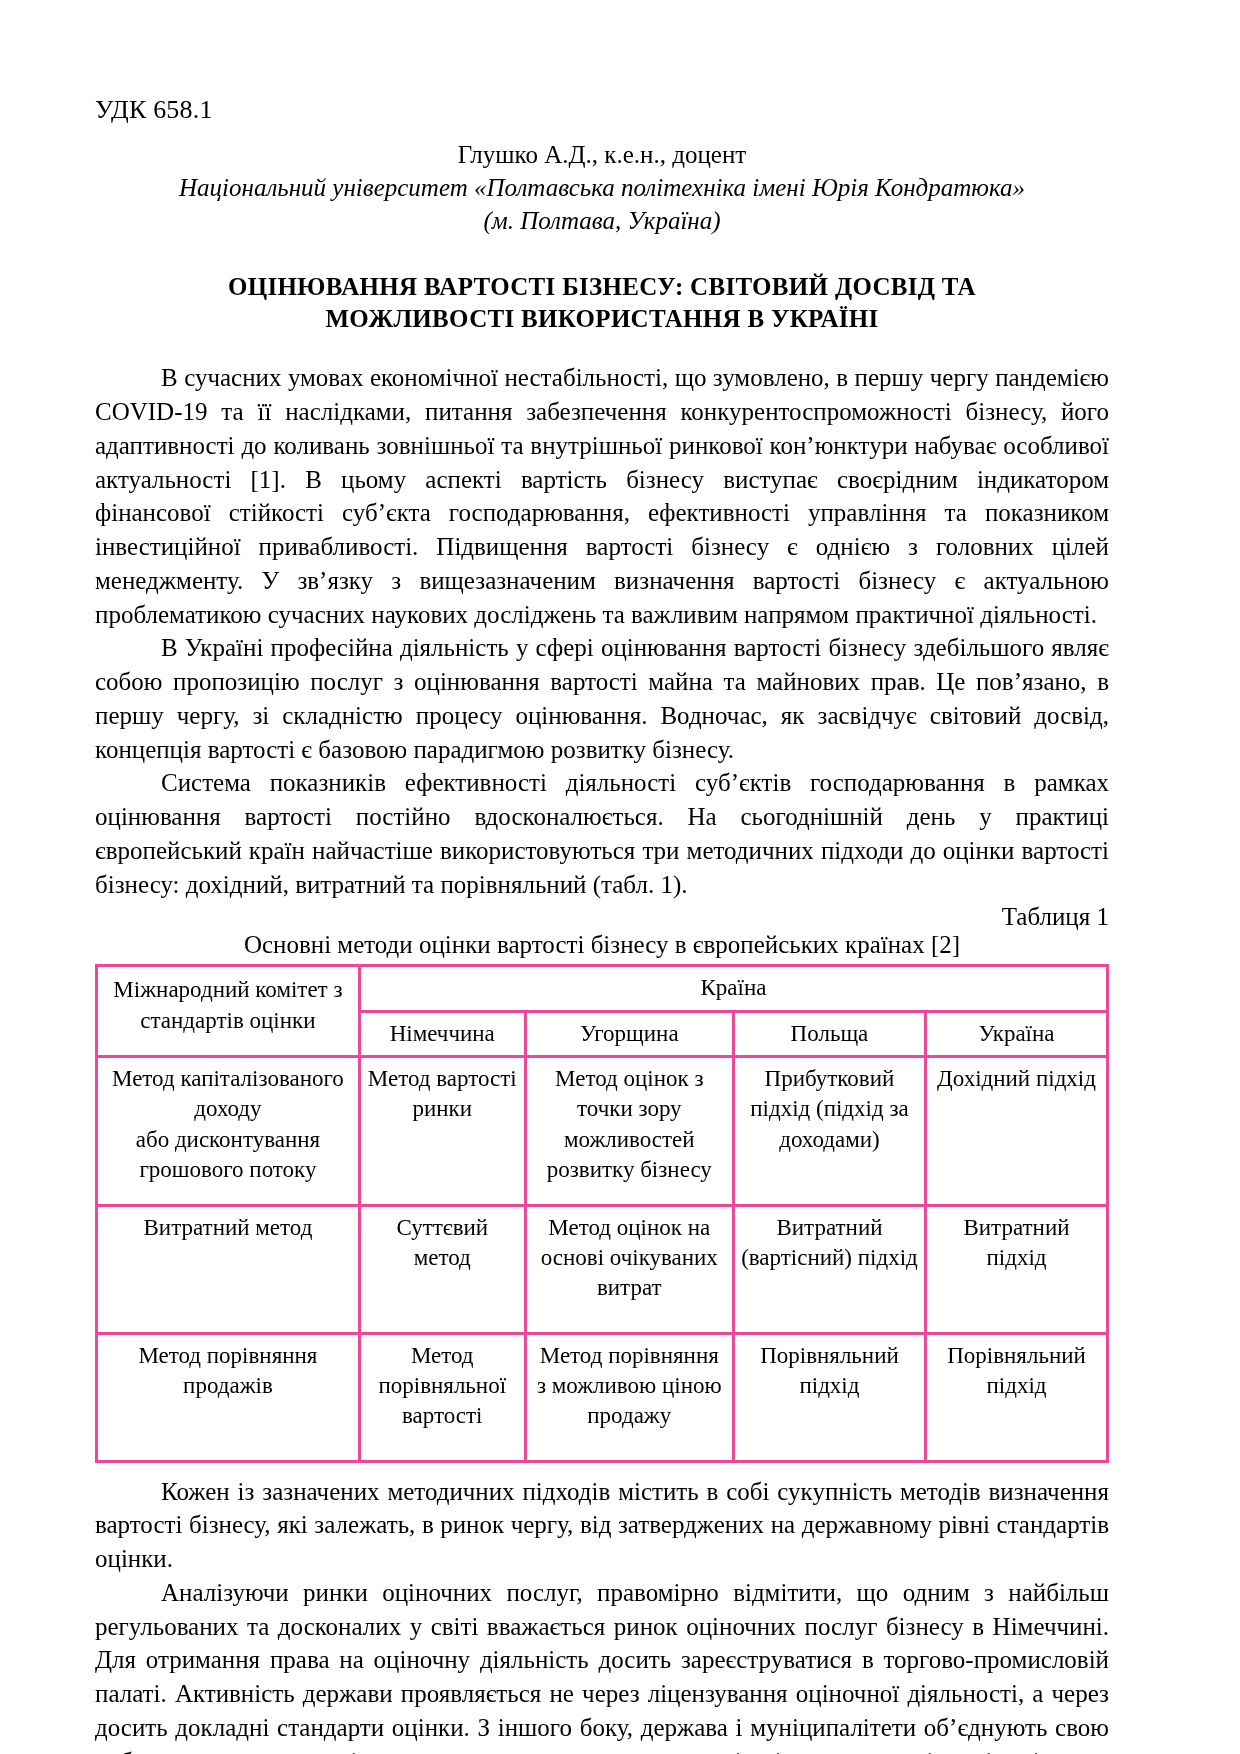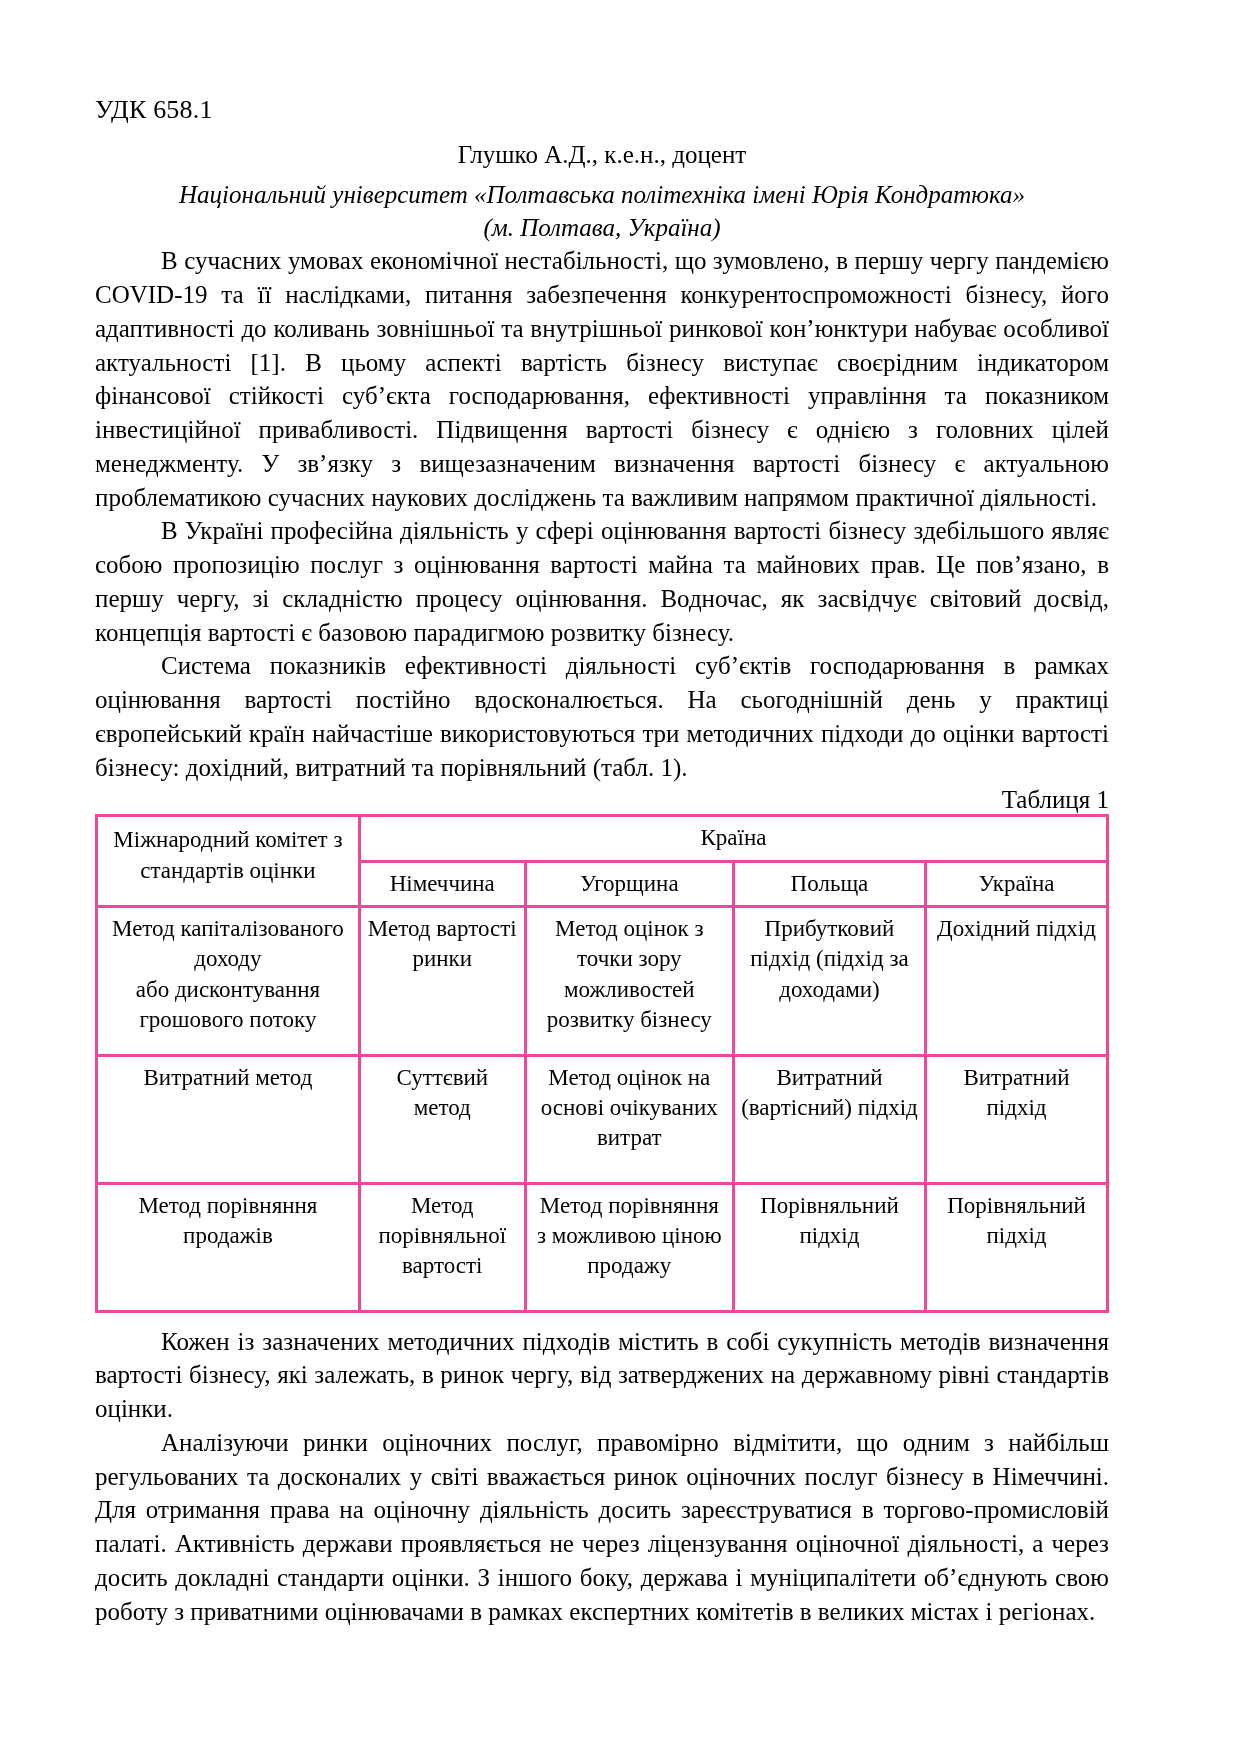--- a/index.html
+++ b/index.html
@@ -26,21 +26,21 @@
   .udk {
     font-size: 26px;
     line-height: 1.15;
     margin: 0 0 14px 0;
     letter-spacing: 0.2px;
   }
   .authors {
     text-align: center;
     font-size: 25px;
     line-height: 1.30;
-    margin: 8px;
+    margin: 1px;
   }
   .affil {
     text-align: center;
     font-size: 25px;
     font-style: italic;
     line-height: 1.30;
     margin: 0;
   }
   .doc-title {
     text-align: center;
@@ -115,26 +115,28 @@
 <body>
 
 <div class="page">
 
   <div class="udk">УДК 658.1</div>
 
   <div class="authors">Глушко А.Д., к.е.н., доцент</div>
   <div class="affil">Національний університет «Полтавська політехніка імені Юрія Кондратюка»</div>
   <div class="affil">(м. Полтава, Україна)</div>
 
+  <h1 class="doc-title">ОЦІНЮВАННЯ ВАРТОСТІ БІЗНЕСУ: СВІТОВИЙ ДОСВІД ТА МОЖЛИВОСТІ ВИКОРИСТАННЯ В УКРАЇНІ</h1>
 
   <p class="body-par">В сучасних умовах економічної нестабільності, що зумовлено, в першу чергу пандемією COVID-19 та її наслідками, питання забезпечення конкурентоспроможності бізнесу, його адаптивності до коливань зовнішньої та внутрішньої ринкової кон’юнктури набуває особливої актуальності [1]. В цьому аспекті вартість бізнесу виступає своєрідним індикатором фінансової стійкості суб’єкта господарювання, ефективності управління та показником інвестиційної привабливості. Підвищення вартості бізнесу є однією з головних цілей менеджменту. У зв’язку з вищезазначеним визначення вартості бізнесу є актуальною проблематикою сучасних наукових досліджень та важливим напрямом практичної діяльності.</p>
   <p class="body-par">В Україні професійна діяльність у сфері оцінювання вартості бізнесу здебільшого являє собою пропозицію послуг з оцінювання вартості майна та майнових прав. Це пов’язано, в першу чергу, зі складністю процесу оцінювання. Водночас, як засвідчує світовий досвід, концепція вартості є базовою парадигмою розвитку бізнесу.</p>
   <p class="body-par">Система показників ефективності діяльності суб’єктів господарювання в рамках оцінювання вартості постійно вдосконалюється. На сьогоднішній день у практиці європейський країн найчастіше використовуються три методичних підходи до оцінки вартості бізнесу: дохідний, витратний та порівняльний (табл. 1).</p>
 
   <div class="table-number">Таблиця 1</div>
+  <div class="table-caption">Основні методи оцінки вартості бізнесу в європейських країнах [2]</div>
 
   <table class="methods">
     <colgroup>
       <col class="col-a">
         <col class="col-b">
         <col class="col-c">
         <col class="col-d">
         <col class="col-e">
     </colgroup>
     <thead>

